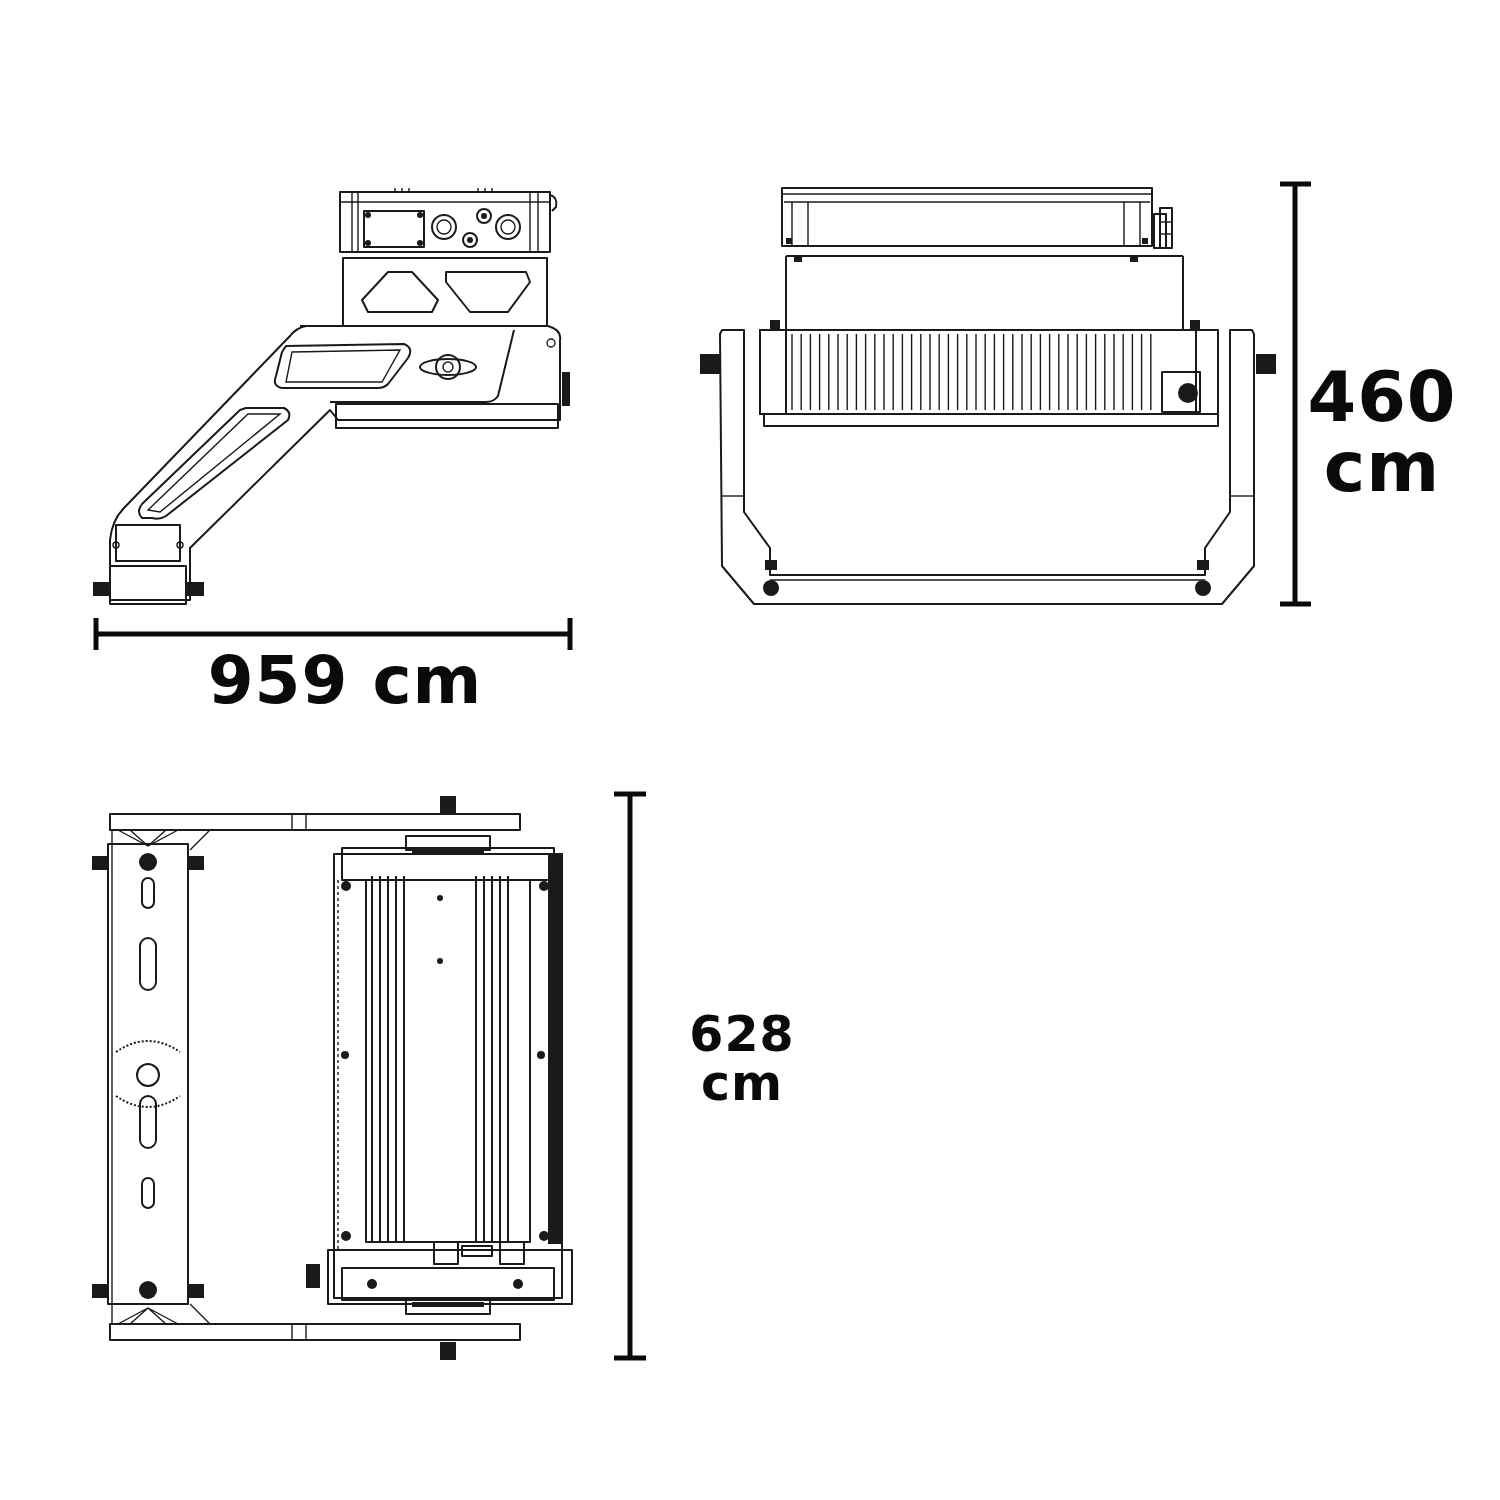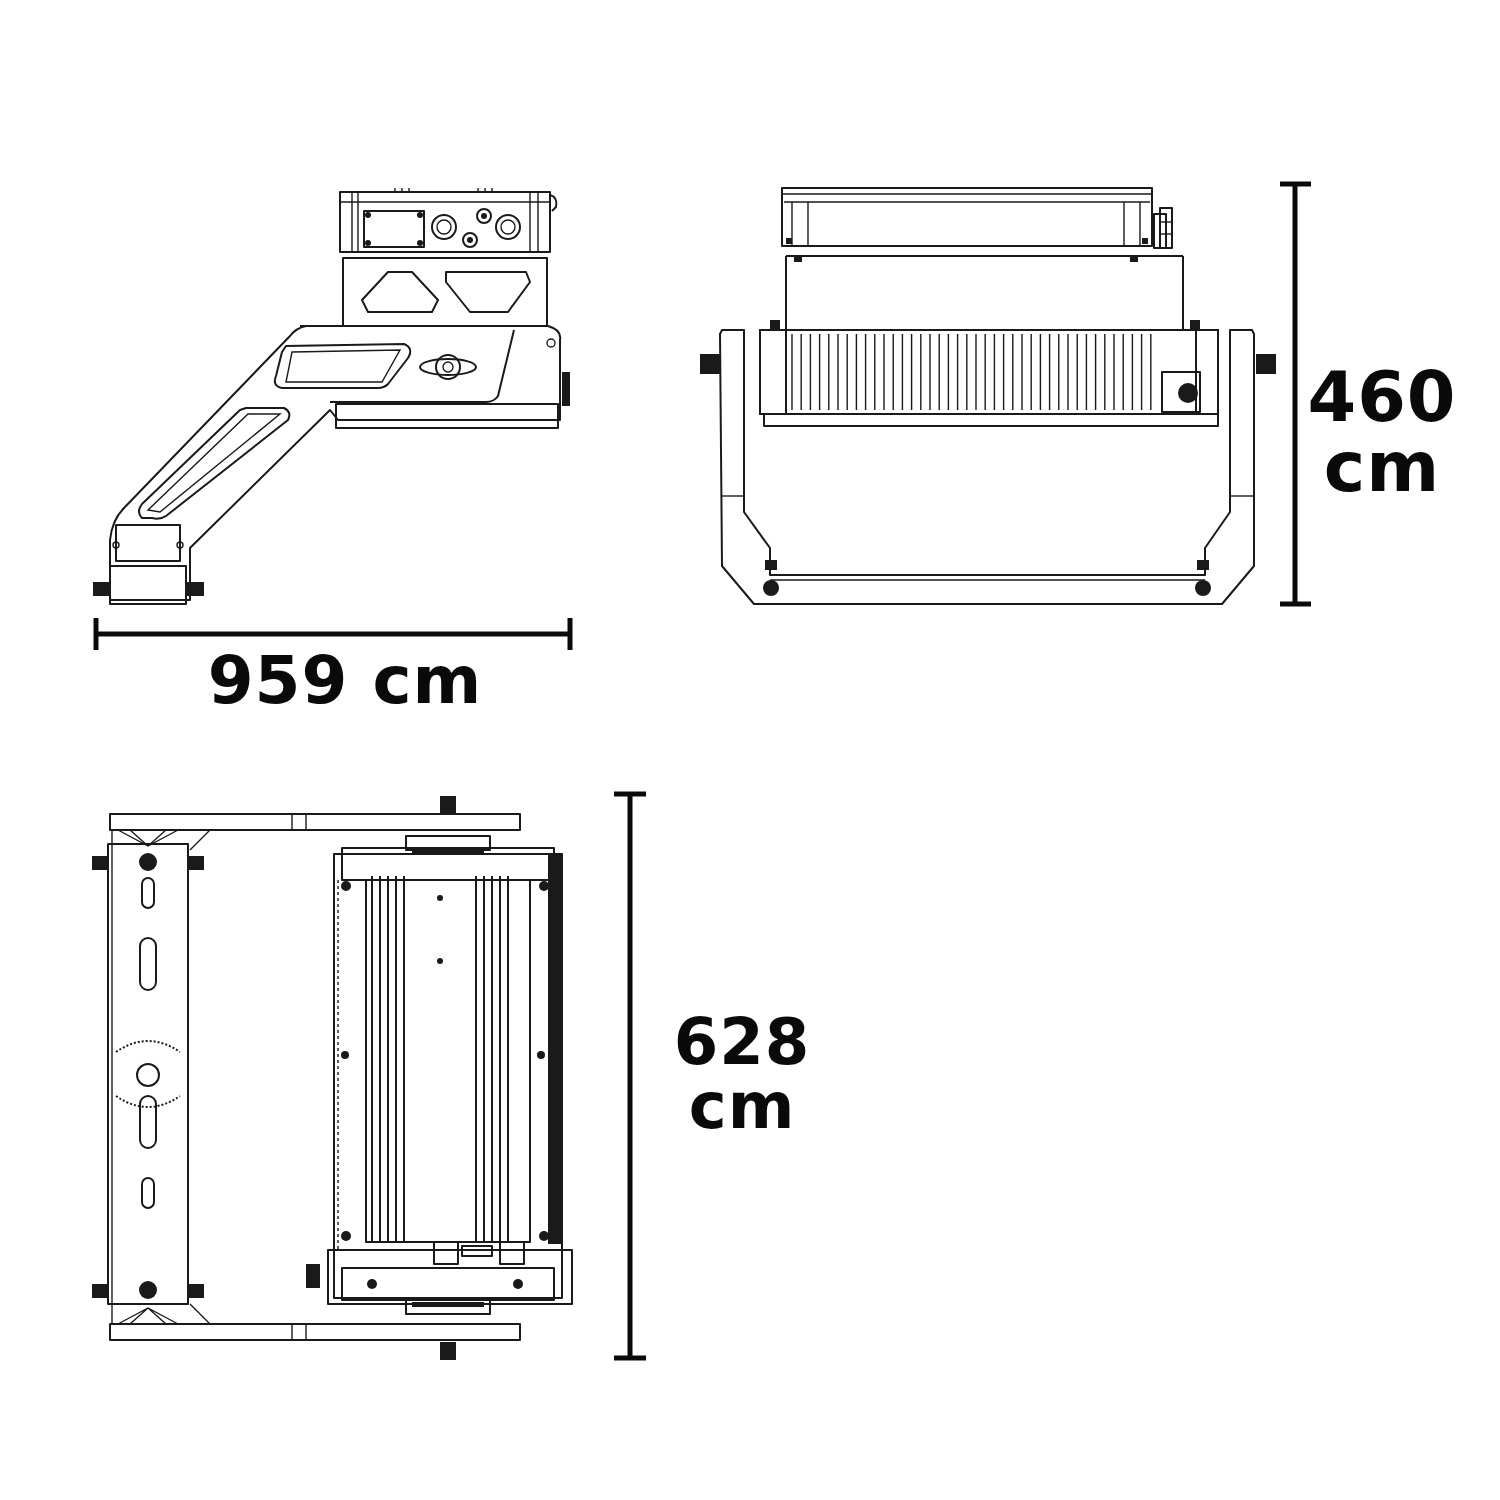--- a/index.html
+++ b/index.html
@@ -262,17 +262,17 @@
     <rect class="ln" x="500" y="1242" width="24" height="22"></rect>
     <circle class="fill" cx="372" cy="1284" r="5"></circle>
       <circle class="fill" cx="518" cy="1284" r="5"></circle>
 
     <g>
       <line class="dim" x1="630" y1="794" x2="630" y2="1358"></line>
       <line class="dim" x1="614" y1="794" x2="646" y2="794"></line>
       <line class="dim" x1="614" y1="1358" x2="646" y2="1358"></line>
     </g>
   </svg>
-  <div class="dim-label" style="left:662px;top:250px;width:160px;font-size:64px;">
+  <div class="dim-label" style="left:662px;top:250px;width:160px;font-size:49px;">
     <span>628</span>
     <span>cm</span>
   </div>
 </div>
 
 </body></html>

